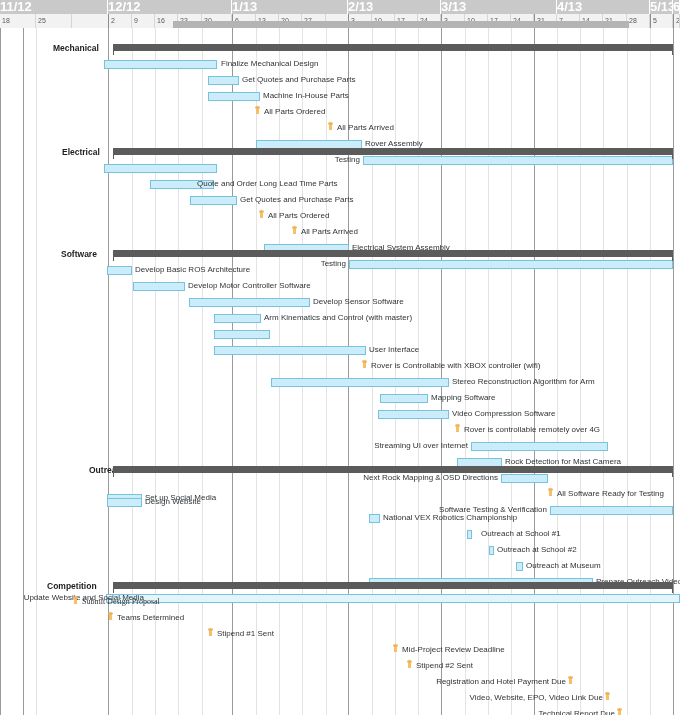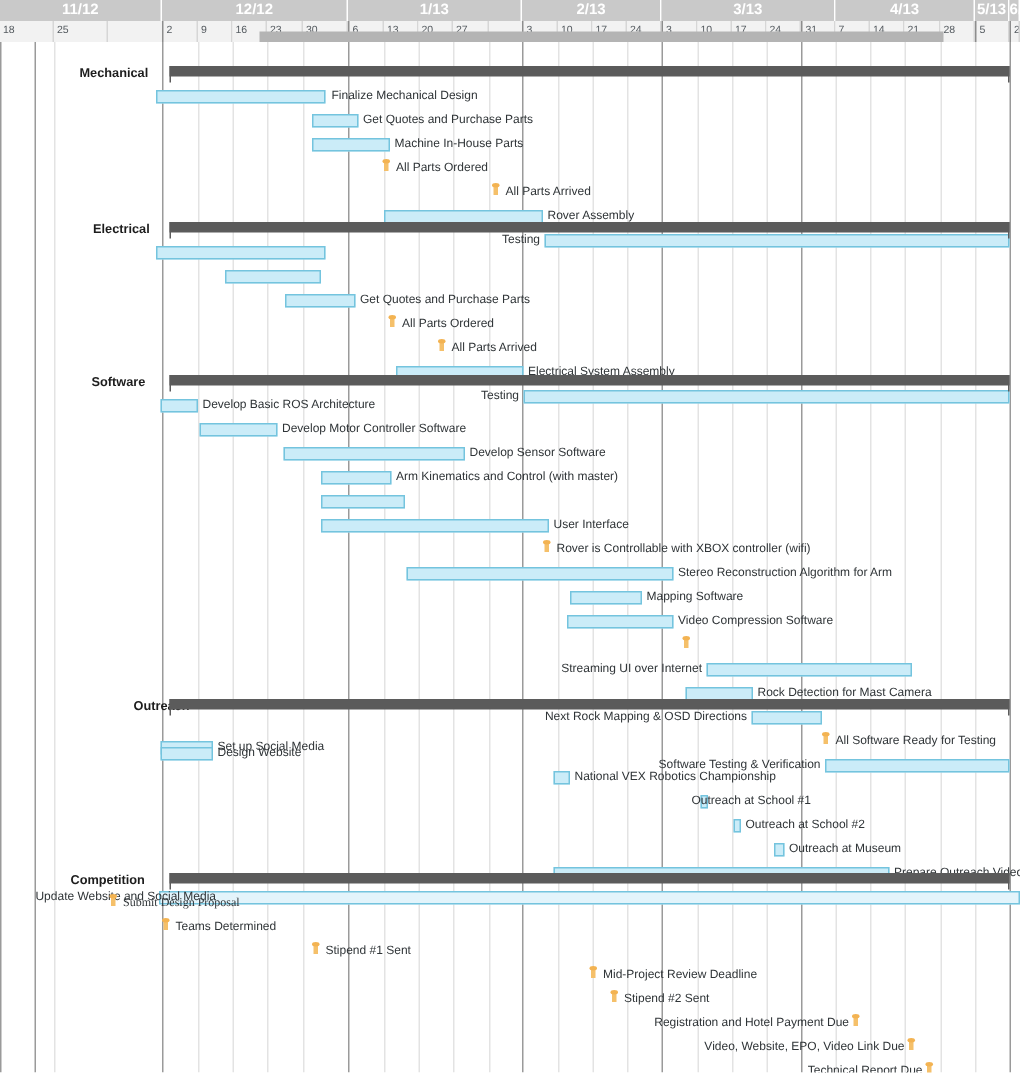--- a/index.html
+++ b/index.html
@@ -10,22 +10,22 @@
   }
   #chart{position:relative;width:680px;height:715px;}
 
   
   .hdr{position:absolute;left:0;top:0;width:680px;height:28px;}
   .hdr-months{position:absolute;left:0;top:0;height:14px;width:680px;}
   .hdr-weeks{position:absolute;left:0;top:14px;height:14px;width:680px;}
   .mcell{
     position:absolute;top:0;height:14px;
     background:#c9c9c9;color:#ffffff;
-    font-size:10px;font-weight:bold;
-    text-align:center;line-height:14px;
+    font-size:13px;font-weight:bold;
+    line-height:14px;
     box-sizing:border-box;
     border-right:1px solid #ffffff;
     overflow:hidden;white-space:nowrap;
   }
   .wcell{
     position:absolute;top:0;height:14px;
     background:#f2f2f2;color:#555b60;
     font-size:7px;line-height:14px;
     padding-left:2px;
     box-sizing:border-box;
@@ -206,20 +206,21 @@
       </div>
       <div class="row" style="top: 144px;">
         <div class="sec-label" style="right: 567px; width: 48px;">Electrical</div>
         <div class="sec-bar" style="left: 113px; width: 560px;"></div>
       </div>
       <div class="row" style="top: 160px;">
         <div class="bar" style="left: 104px; width: 113px;"></div>
       </div>
       <div class="row" style="top: 176px;">
         <div class="bar" style="left: 150px; width: 64px;"></div>
+        <div class="tlabel" style="left: 197px;">Quote and Order Long Lead Time Parts</div>
       </div>
       <div class="row" style="top: 192px;">
         <div class="bar" style="left: 190px; width: 47px;"></div>
         <div class="tlabel" style="left: 240px;">Get Quotes and Purchase Parts</div>
       </div>
       <div class="row" style="top: 208px;">
         <div class="ms" style="left: 259px;">
           <i></i>
           <u></u>
         </div>
@@ -284,20 +285,21 @@
       </div>
       <div class="row" style="top: 406px;">
         <div class="bar" style="left: 378px; width: 71px;"></div>
         <div class="tlabel" style="left: 452px;">Video Compression Software</div>
       </div>
       <div class="row" style="top: 422px;">
         <div class="ms" style="left: 455px;">
           <i></i>
           <u></u>
         </div>
+        <div class="tlabel" style="left: 464px;">Rover is controllable remotely over 4G</div>
       </div>
       <div class="row" style="top: 438px;">
         <div class="bar" style="left: 471px; width: 137px;"></div>
         <div class="tlabel left" style="left: 367px; width: 101px;">Streaming UI over Internet</div>
       </div>
       <div class="row" style="top: 454px;">
         <div class="bar" style="left: 457px; width: 45px;"></div>
         <div class="tlabel" style="left: 505px;">Rock Detection for Mast Camera</div>
       </div>
       <div class="row" style="top: 470px;">
@@ -326,21 +328,21 @@
       <div class="row" style="top: 494px;">
         <div class="bar" style="left: 107px; width: 35px;"></div>
         <div class="tlabel" style="left: 145px;">Design Website</div>
       </div>
       <div class="row" style="top: 510px;">
         <div class="bar" style="left: 369px; width: 11px;"></div>
         <div class="tlabel" style="left: 383px;">National VEX Robotics Championship</div>
       </div>
       <div class="row" style="top: 526px;">
         <div class="bar" style="left: 467px; width: 5px;"></div>
-        <div class="tlabel" style="left: 461px;">Outreach at School #1</div>
+        <div class="tlabel" style="left: 481px;">Outreach at School #1</div>
       </div>
       <div class="row" style="top: 542px;">
         <div class="bar" style="left: 489px; width: 5px;"></div>
         <div class="tlabel" style="left: 497px;">Outreach at School #2</div>
       </div>
       <div class="row" style="top: 558px;">
         <div class="bar" style="left: 516px; width: 7px;"></div>
         <div class="tlabel" style="left: 526px;">Outreach at Museum</div>
       </div>
       <div class="row" style="top: 574px;">

